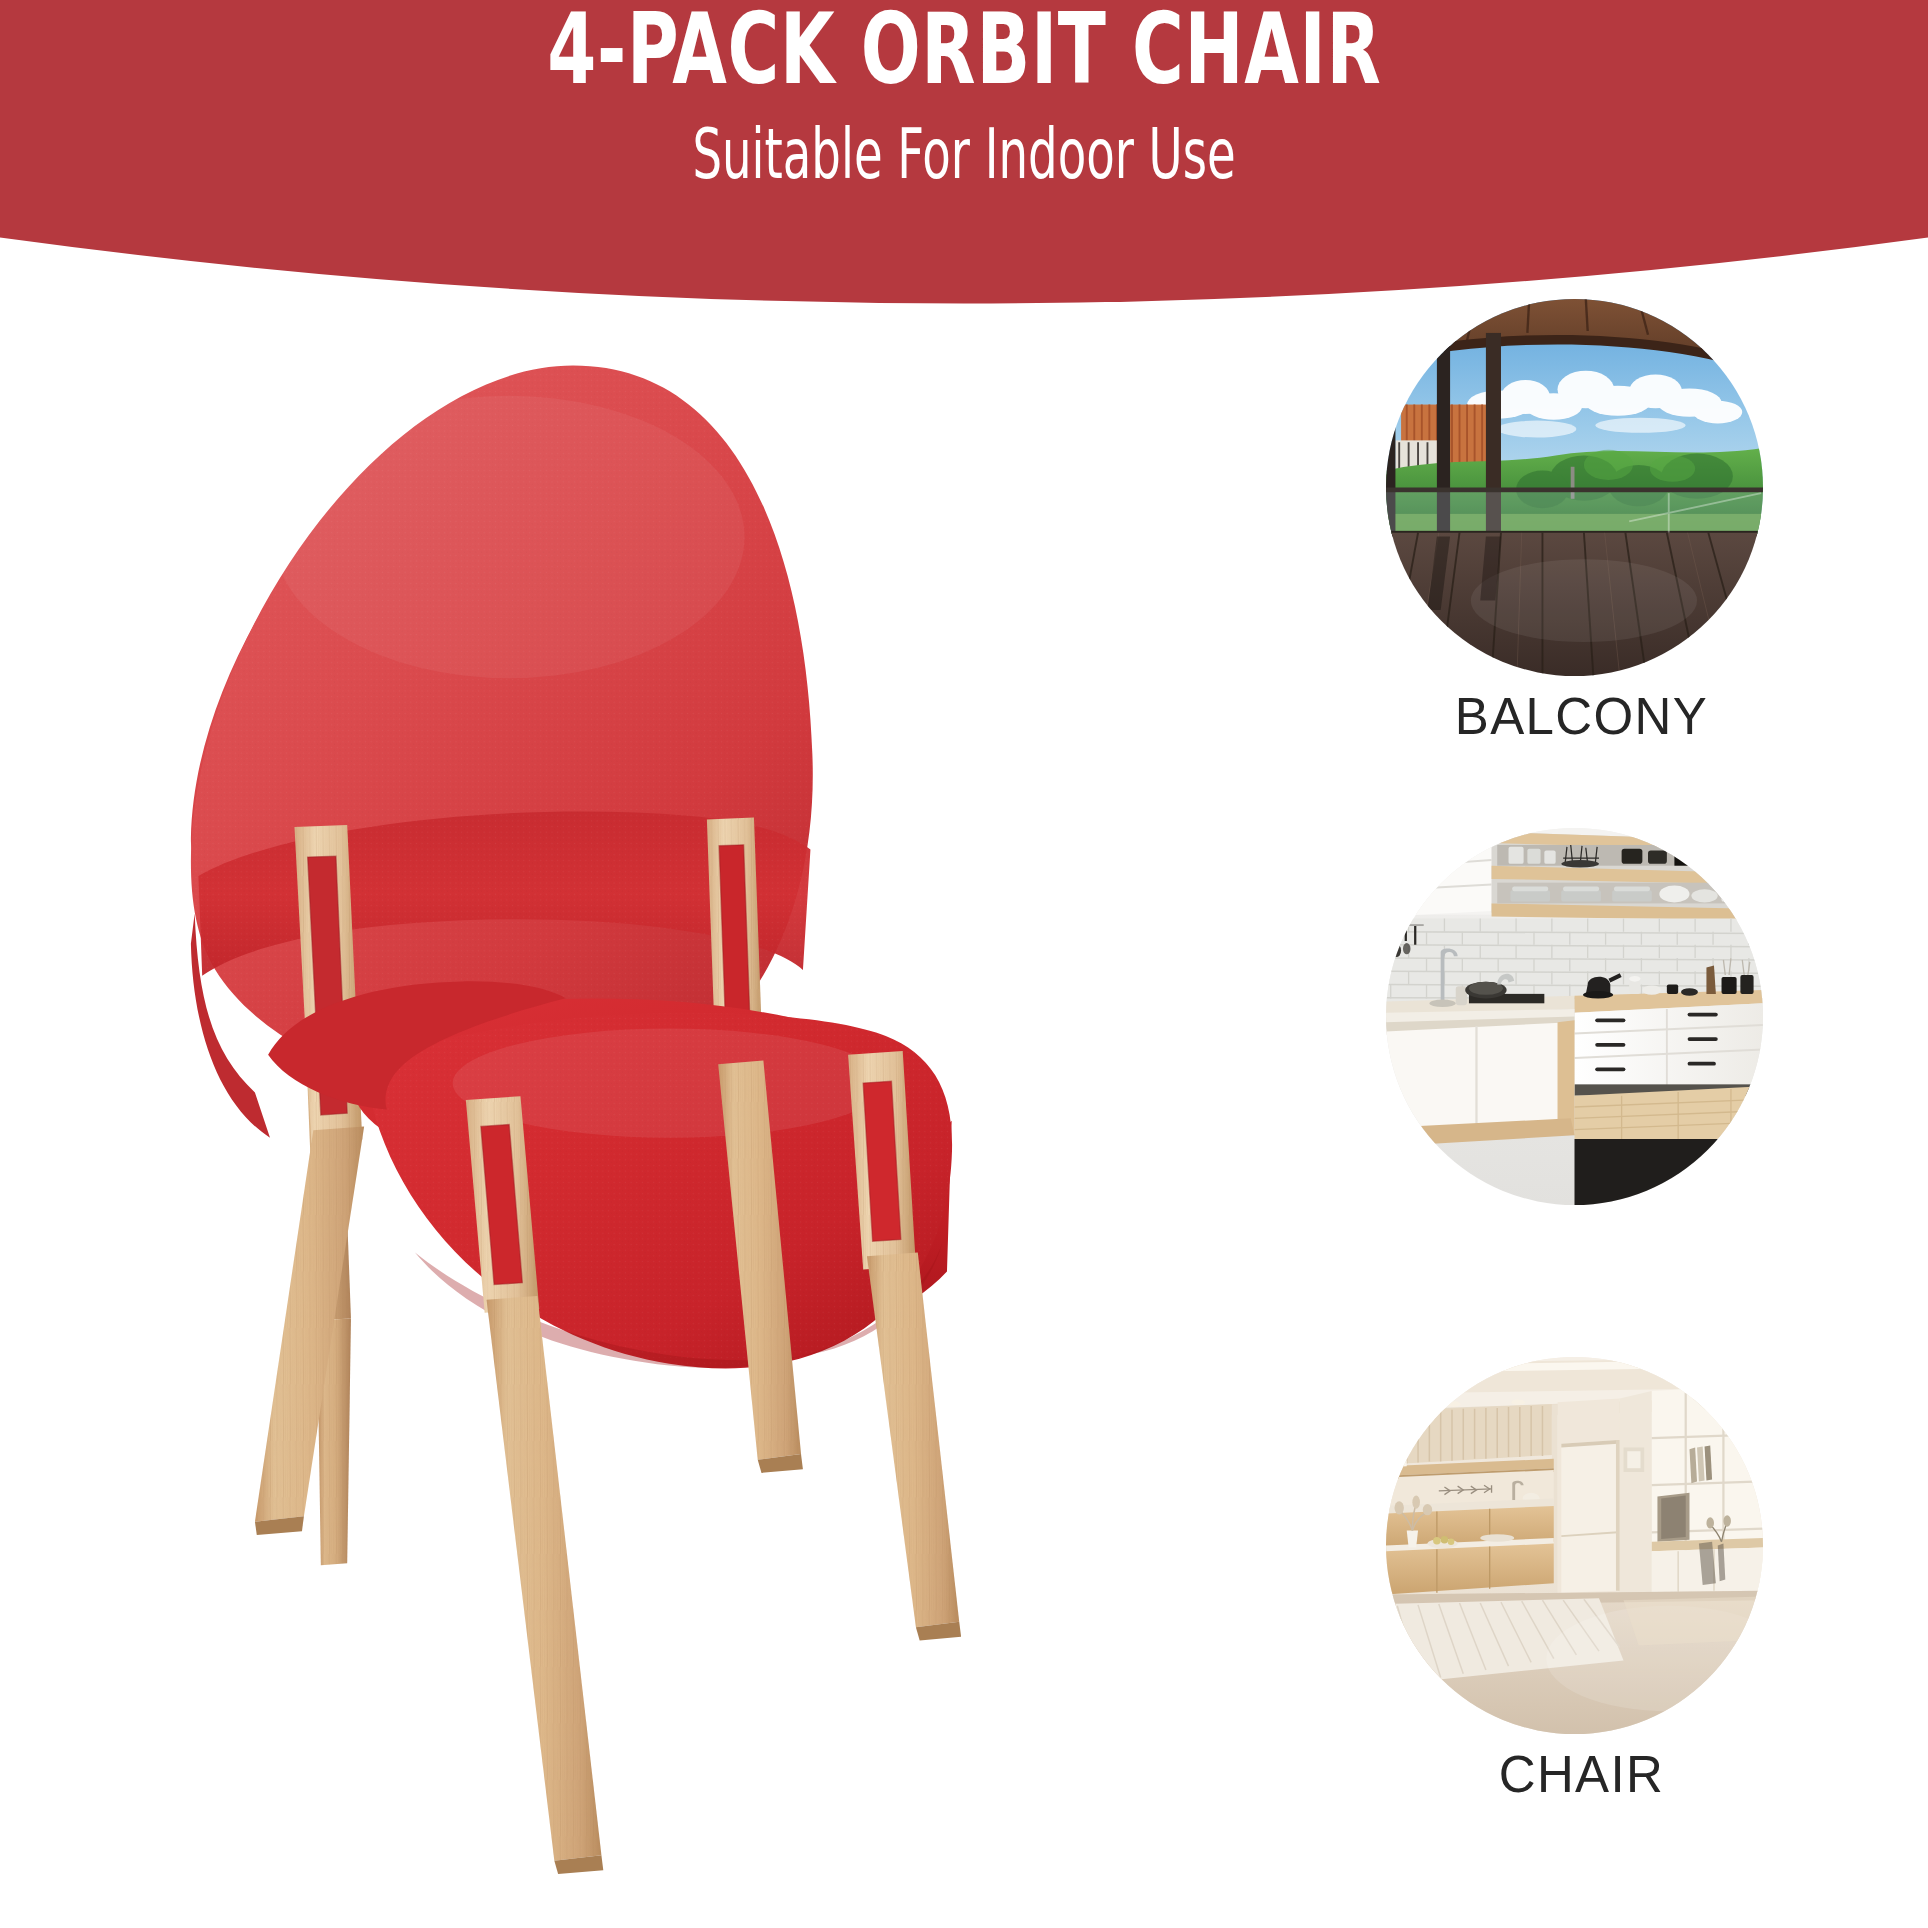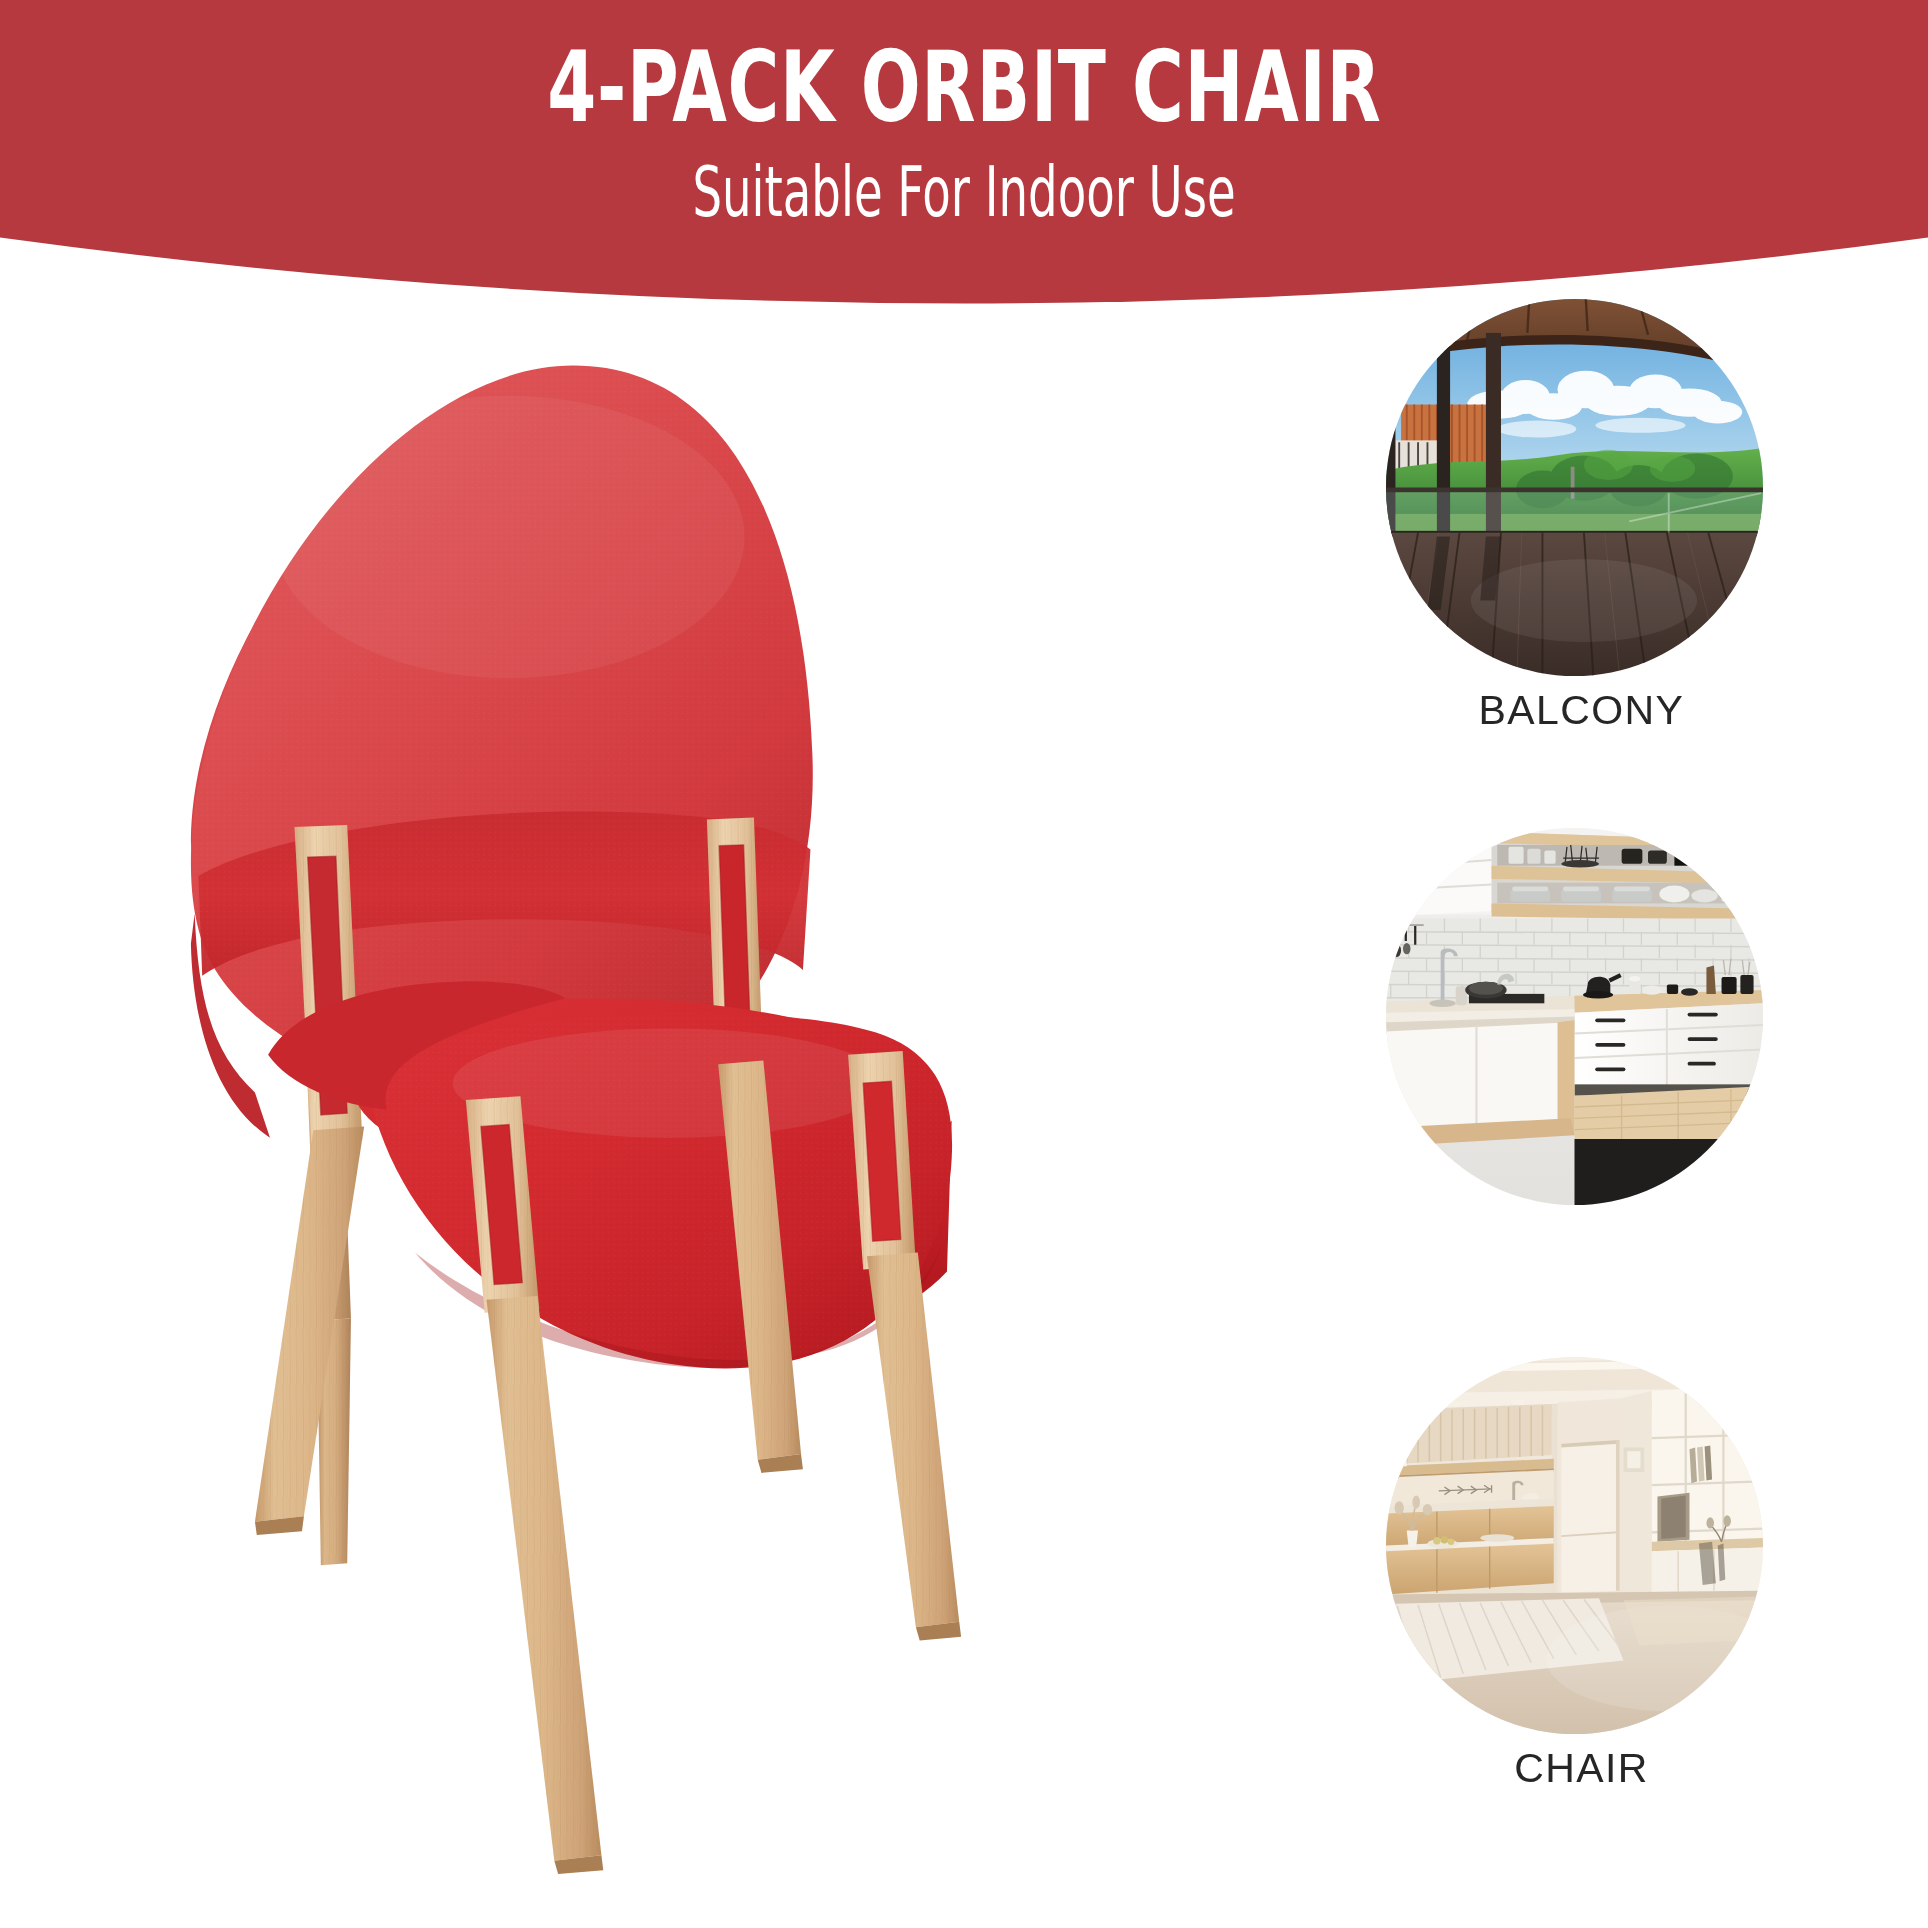--- a/index.html
+++ b/index.html
@@ -13,21 +13,21 @@
 
   
   #banner {
     position:absolute; left:0; top:0; width:1928px; height:311px;
     overflow:hidden; z-index:5;
   }
   #banner-shape { position:absolute; left:0; top:0; width:1928px; height:311px; }
   #banner-text {
     position:absolute; left:0; top:0; width:1928px; height:311px;
     display:flex; flex-direction:column; align-items:center;
-    justify-content:flex-start; padding-top:38px;
+    justify-content:flex-start; 
   }
   #title {
     color:#ffffff;
     font-family:"DejaVu Sans Condensed","Liberation Sans Narrow","Liberation Sans",sans-serif;
     font-weight:700;
     font-size:98px;
     line-height:1.0;
     letter-spacing:0.9px;
     transform:scaleX(0.80);
     transform-origin:center top;
@@ -71,21 +71,21 @@
     border-radius:50%;
     overflow:hidden;
   }
   .uc-circle svg { width:100%; height:100%; display:block; }
   .uc-label {
     position:absolute; left:0; top:388px; width:433px;
     text-align:center;
     color:#262626;
     font-family:"Liberation Sans", sans-serif;
     font-weight:400;
-    font-size:41px;
+    font-size:51px;
     letter-spacing:1.4px;
     white-space:nowrap;
   }
 </style>
 </head>
 <body>
 
 <div id="banner">
   <svg id="banner-shape" viewBox="0 0 2048 330" preserveAspectRatio="none">
     <path d="M0,0 L2048,0 L2048,252 Q1024,392 0,252 Z" fill="#B5393F"></path>

